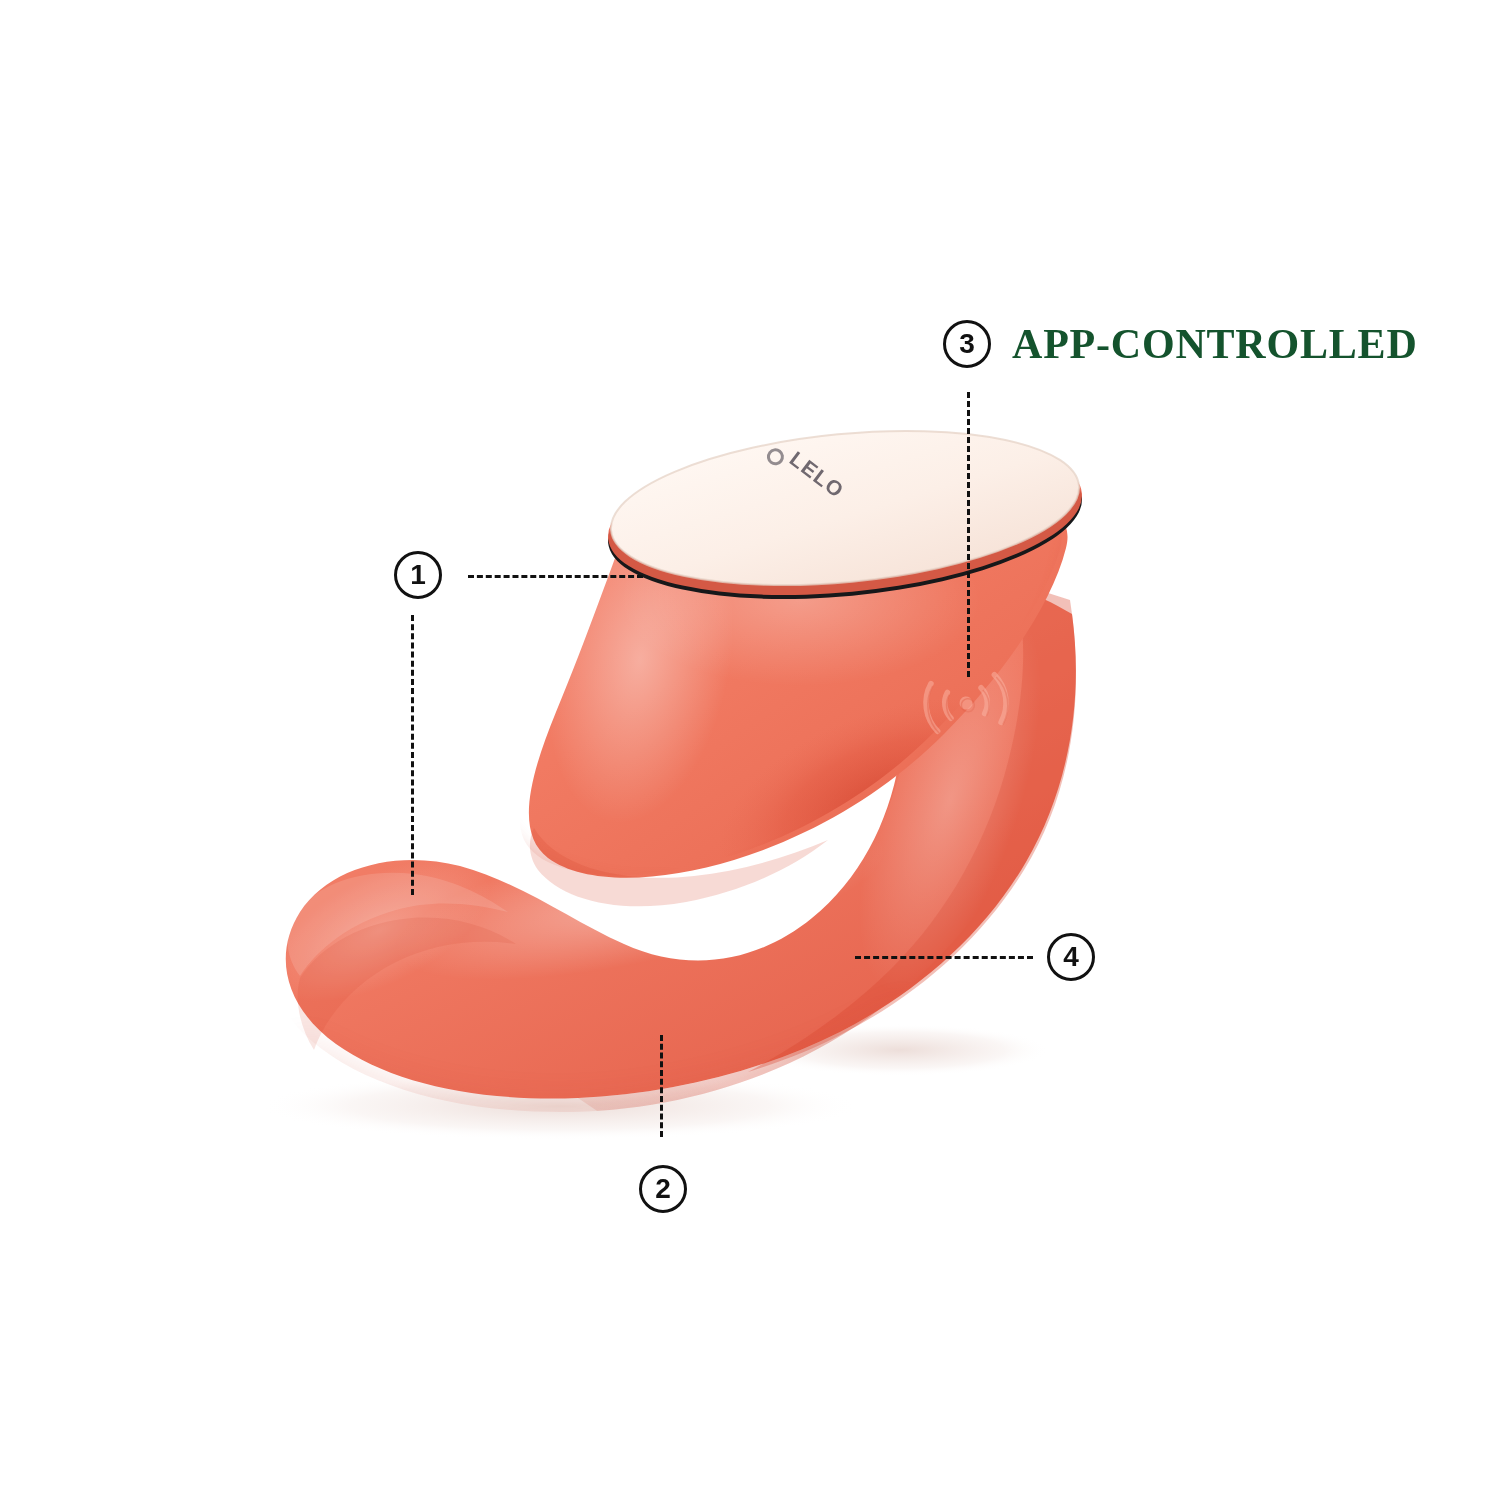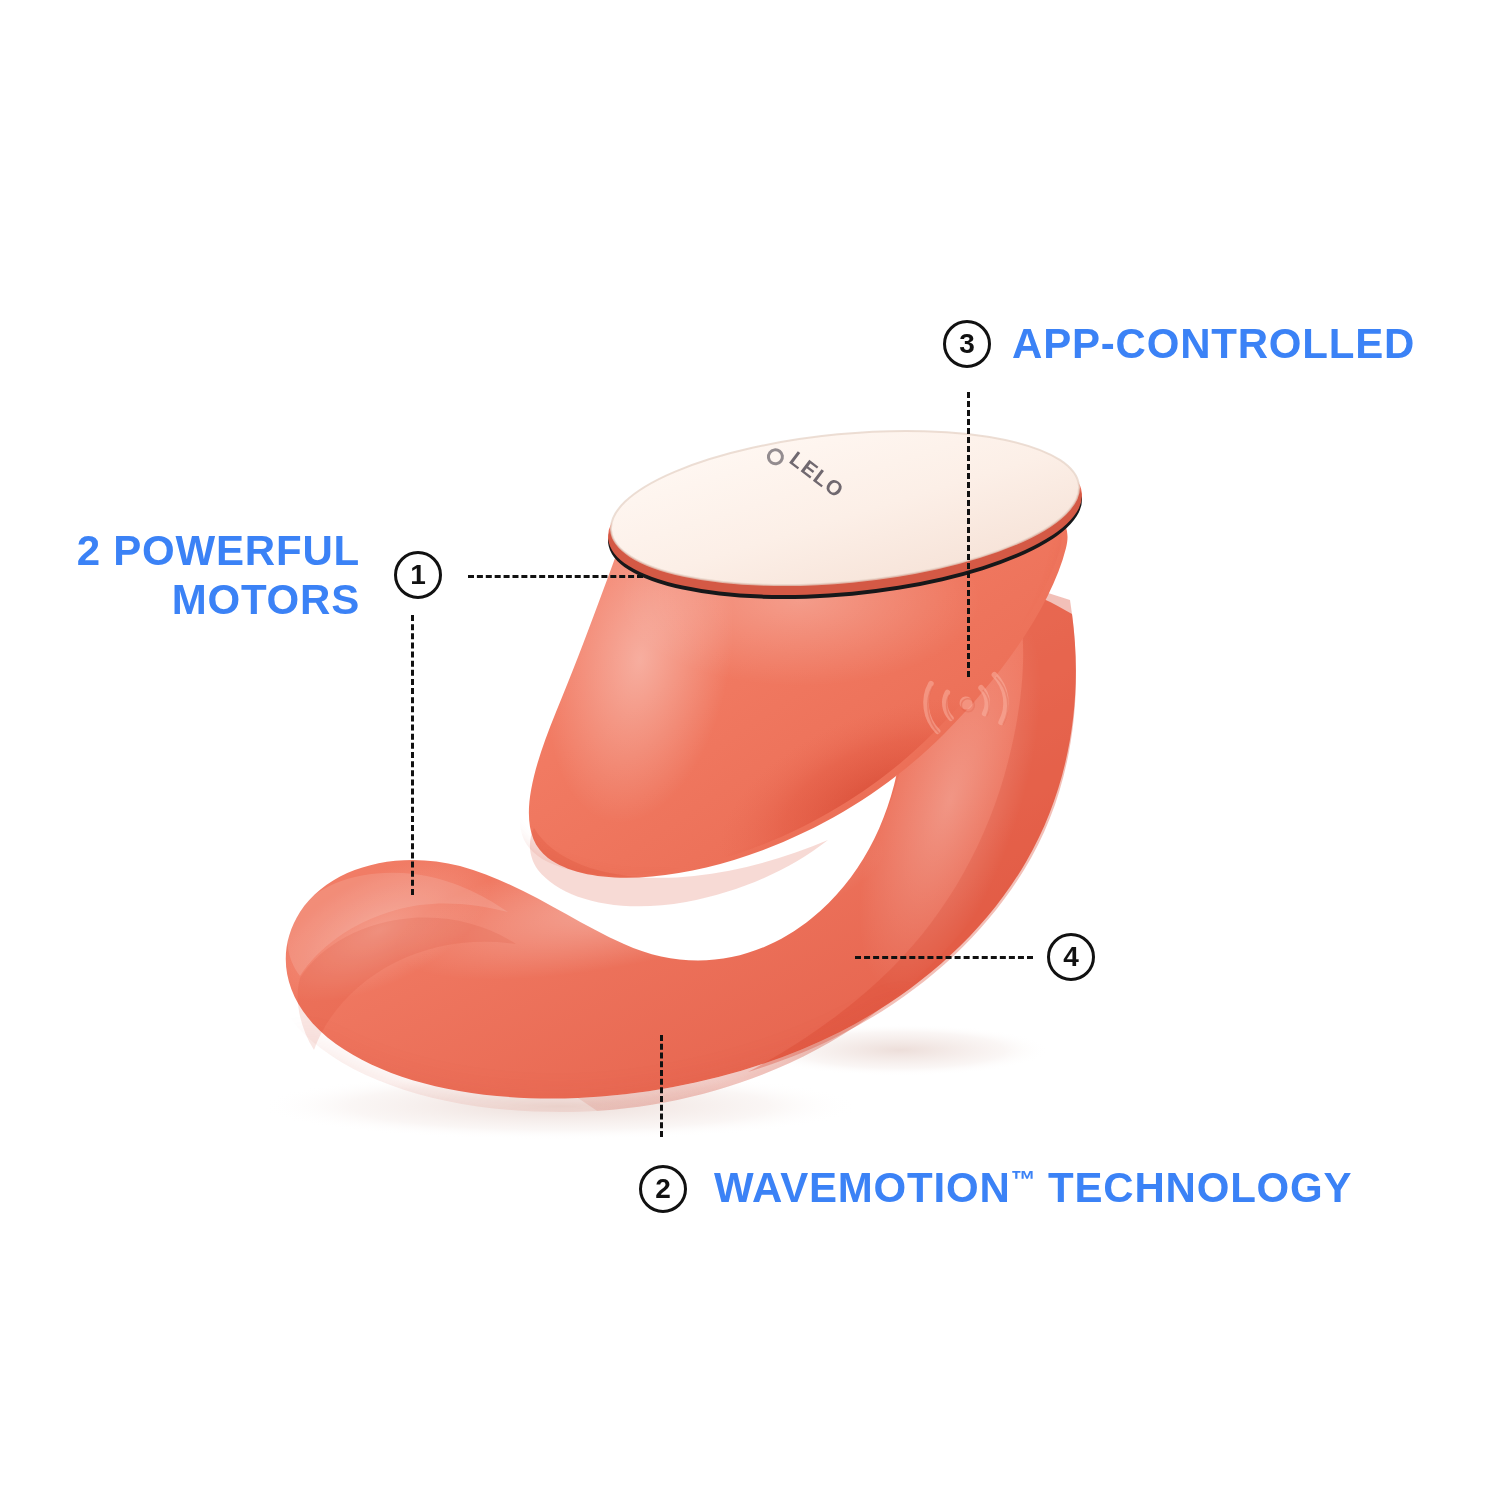--- a/index.html
+++ b/index.html
@@ -16,23 +16,23 @@
   #stage {
     position: relative;
     width: 1500px;
     height: 1500px;
     background: #ffffff;
   }
 
   
   .label {
     position: absolute;
-    font-family: Liberation Sans, sans-serif;
+    font-family: Liberation Serif, serif;
     font-weight: 700;
-    color: #3b82f6;
+    color: #14532d;
     letter-spacing: 0.8px;
     line-height: 1.16;
     white-space: pre-line;
   }
   .label-lg { font-size: 42px; }
 
   #label-motors {
     left: 60px;
     top: 527px;
     width: 300px;
@@ -348,21 +348,18 @@
   <div class="leader-v" id="leader-1-v"></div>
   <div class="leader-v" id="leader-2-v"></div>
   <div class="leader-v" id="leader-3-v"></div>
   <div class="leader-h" id="leader-4-h"></div>
 
   <div class="badge" id="badge-1">1</div>
   <div class="badge" id="badge-2">2</div>
   <div class="badge" id="badge-3">3</div>
   <div class="badge" id="badge-4">4</div>
 
-  <div class="label label-lg" id="label-motors">2 POWERFUL
-MOTORS</div>
 
   <div class="label label-lg" id="label-app">APP-CONTROLLED</div>
 
 
-  <div class="label label-lg" id="label-wave"><span>WAVEMOTION</span><span class="tm">™</span><span> TECHNOLOGY</span></div>
 
 </div>
 
 </body></html>

